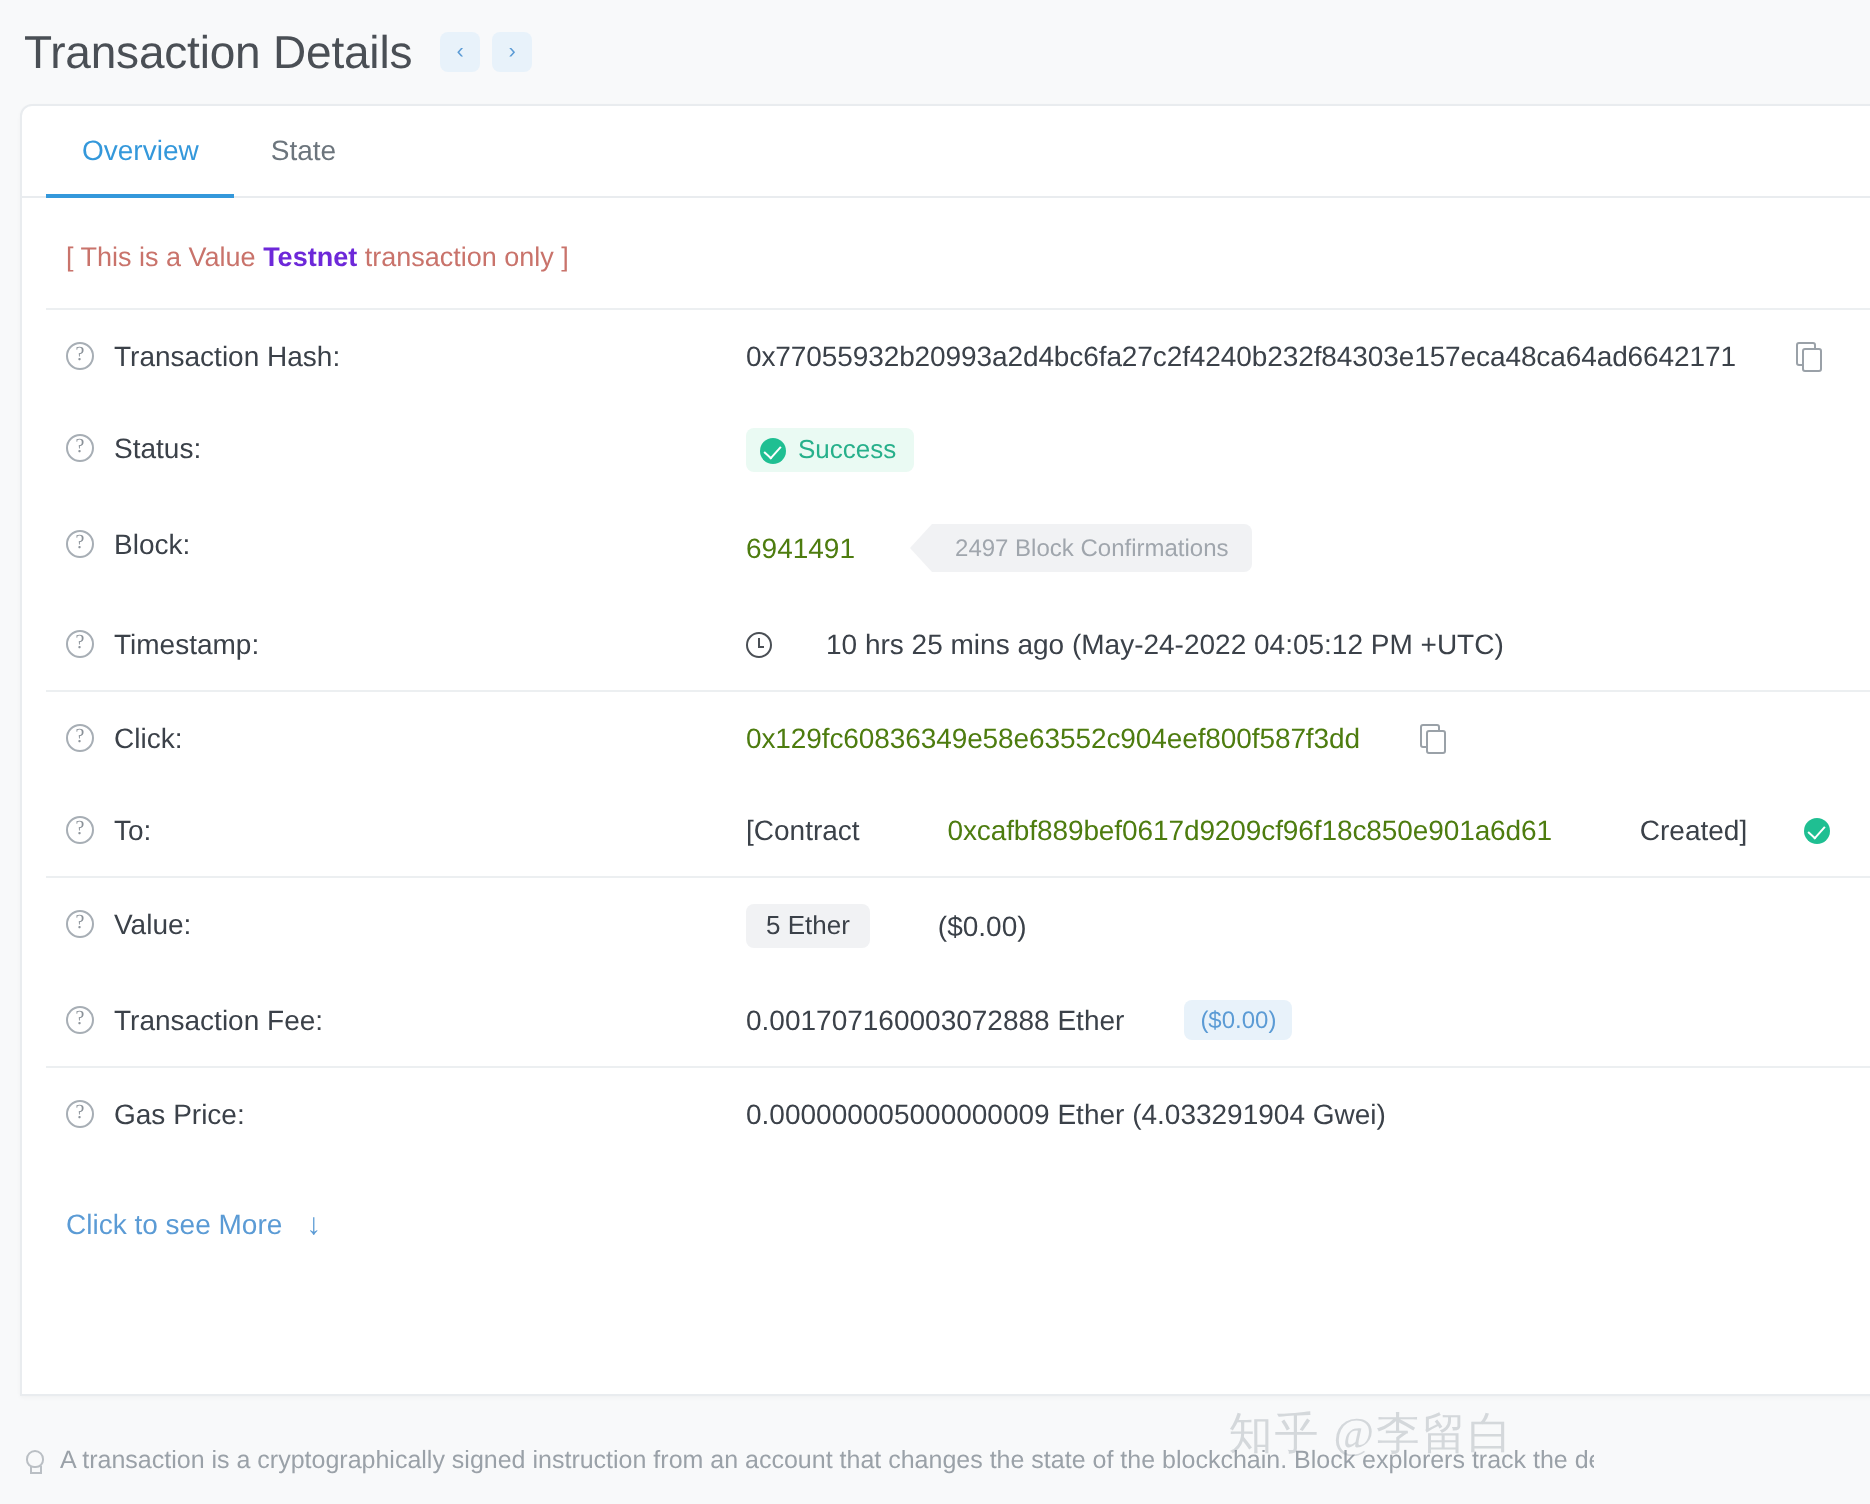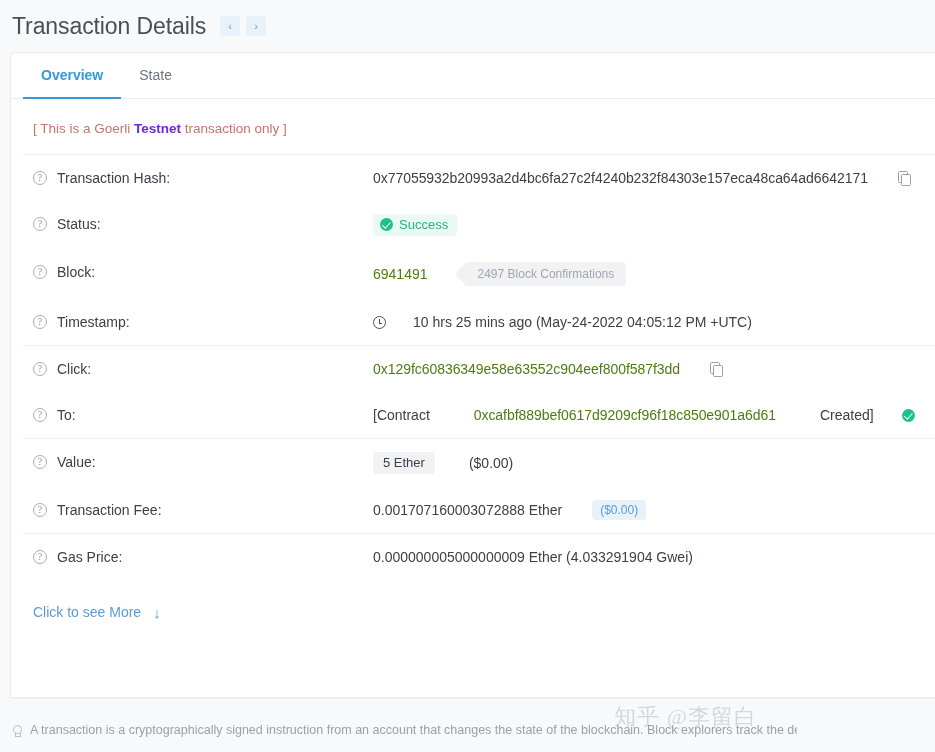--- a/index.html
+++ b/index.html
@@ -66,21 +66,21 @@
     display: flex; align-items: center;
     padding: 0 18px;
     font-size: 14px;
     color: #6c757d;
     cursor: pointer;
     border-bottom: 2px solid transparent;
     margin-bottom: -1px;
   }
   .tab.active {
     color: #3498db;
-    font-weight: bold;
+    font-weight: normal;
     border-bottom-color: #3498db;
   }
 
   .card-body { padding: 22px 12px 0 12px; }
 
   .testnet-note {
     font-size: 13.5px;
     color: #c9736b;
     padding: 0 0 18px 10px;
   }
@@ -143,21 +143,21 @@
     content: "";
     position: absolute;
     border: 1px solid #9aa1a8;
     border-radius: 1.5px;
   }
   .copy-icon::before { left: 0; top: 0; width: 8px; height: 10px; }
   .copy-icon::after { left: 3.5px; top: 3px; width: 8px; height: 10px; background: #fff; }
 
   
   .status-badge {
-    display: inline-flex; 
+    display: inline-flex; align-items: center;
     background: #eafaf3;
     color: #27b08b;
     border-radius: 4px;
     padding: 4px 9px 4px 7px;
     font-size: 13px;
     line-height: 14px;
   }
   .check-circle {
     width: 13px; height: 13px;
     background: #1fbf92;
@@ -343,21 +343,21 @@
 
   <div class="card">
 
     <div class="tabs">
       <div class="tab active">Overview</div>
       <div class="tab">State</div>
     </div>
 
     <div class="card-body">
 
-      <div class="testnet-note"><span>[ This is a Goerli </span><b>Testnet</b><span> transaction only ]</span></div>
+      <div class="testnet-note"><span>[ This is a Value </span><b>Testnet</b><span> transaction only ]</span></div>
 
       <div class="divider"></div>
 
       <div class="row">
         <div class="row-label">
           <span class="qicon">?</span>
           <span>Transaction Hash:</span>
         </div>
         <div class="row-value">
           <span class="mono-addr">0x77055932b20993a2d4bc6fa27c2f4240b232f84303e157eca48ca64ad6642171</span>

